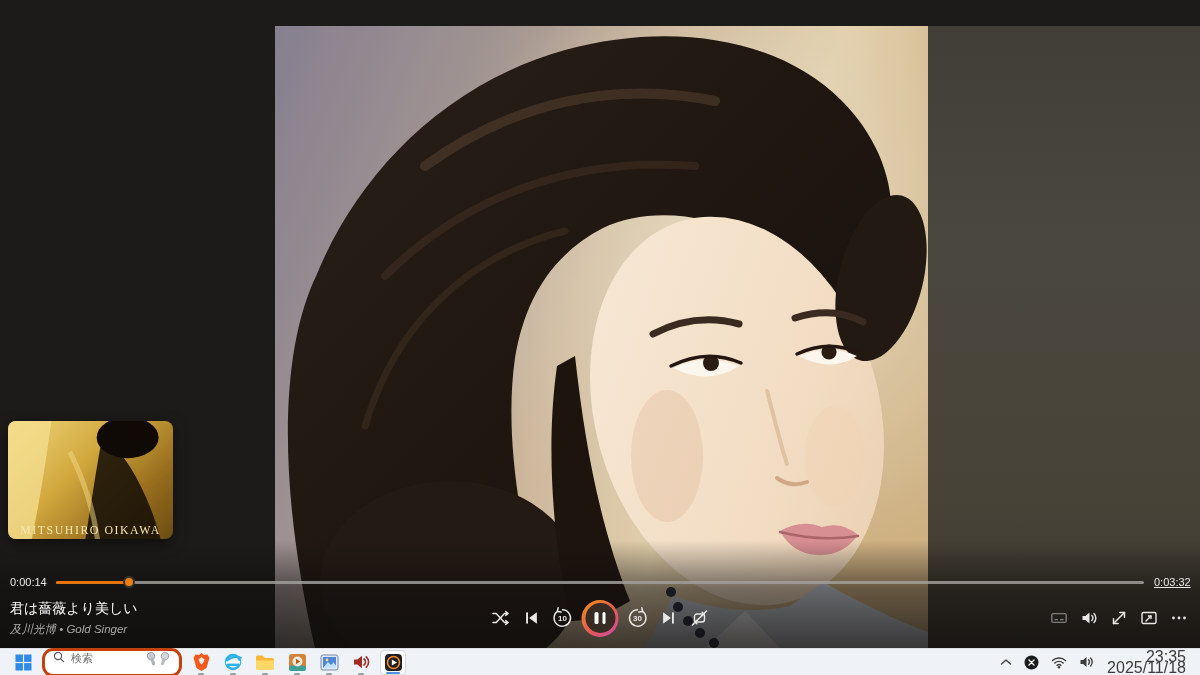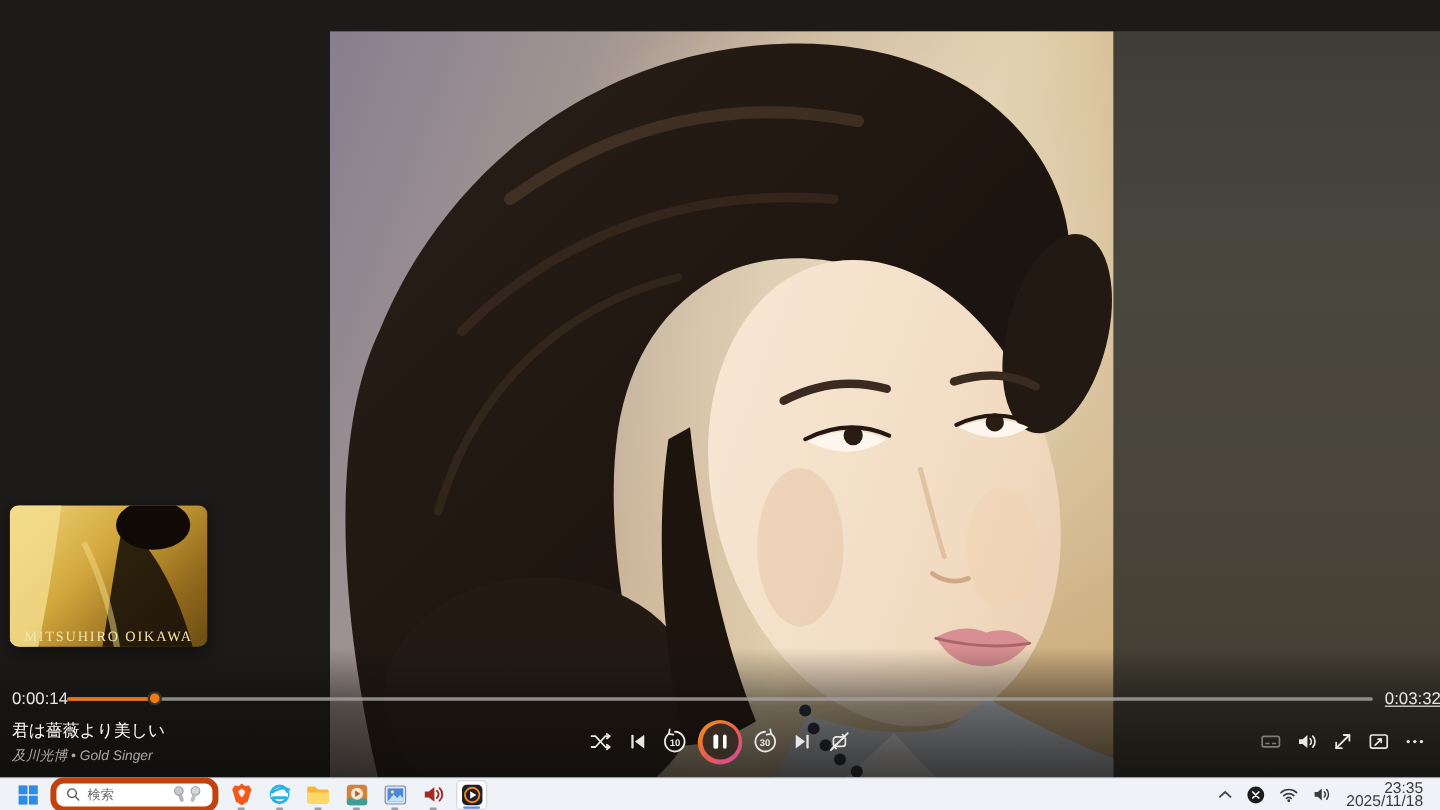--- a/index.html
+++ b/index.html
@@ -26,21 +26,21 @@
   .photo { position:absolute; left:275px; top:26px; width:653px; height:622px; }
   .bottom-scrim { position:absolute; left:0; top:540px; width:1200px; height:108px;
      background:linear-gradient(180deg,rgba(16,14,12,0) 0%,rgba(16,14,12,.55) 45%,rgba(14,12,10,.78) 100%); z-index:5; }
 
   
   .album-art { position:absolute; left:8px; top:421px; width:165px; height:118px; border-radius:8px; overflow:hidden; z-index:10;
      box-shadow:0 4px 14px rgba(0,0,0,.5); }
 
   
   .progress-row { position:absolute; left:0; top:574px; width:1200px; height:16px; display:flex; align-items:center; padding:0 10px; gap:10px; z-index:10; }
-  .time-label { color:#e9e7e4; font-size:14px; width:36px; flex:none; }
+  .time-label { color:#e9e7e4; font-size:11px; width:36px; flex:none; }
   .time-label.right { text-align:right;text-decoration:underline; }
   .bar-wrap { position:relative; flex:1; height:12px; cursor:pointer; }
   .bar-bg { position:absolute; left:0; right:0; top:4.5px; height:3.5px; border-radius:2px; background:rgba(160,158,155,.85); }
   .bar-fill { position:absolute; left:0; top:4.5px; height:3.5px; border-radius:2px; background:#e8740c; }
   .bar-thumb { position:absolute; top:0; width:12px; height:12px; border-radius:50%; background:#ee7d12; border:2px solid #37322c; }
 
   
   .controls-row { position:absolute; left:0; top:596px; width:1200px; height:48px; z-index:10; }
   .track-info { position:absolute; left:10px; top:4px; }
   .track-title { color:#ffffff; font-size:14px; font-weight:normal; }
@@ -54,25 +54,25 @@
   .right-controls { position:absolute; right:8px; top:2px; display:flex; align-items:center; gap:4px; }
   .r-btn { width:26px; height:40px; display:flex; align-items:center; justify-content:center; cursor:pointer; }
 
   
   .taskbar { position:absolute; left:0; top:648px; width:1200px; height:27px; background:#eff2f7; border-top:1px solid #dcdfe5; z-index:40; display:flex; align-items:center; }
   .tk-left { display:flex; align-items:center; height:100%; padding-left:10px; gap:6px; }
   .tk-btn { position:relative; width:26px; height:25px; display:flex; align-items:center; justify-content:center; border-radius:4px; }
   .tk-btn .ind { position:absolute; bottom:0px; left:50%; transform:translateX(-50%); width:6px; height:2px; border-radius:1px; background:#9aa0a8; }
   .tk-btn.active { background:#fdfdfd; border:1px solid #d5d9df; }
   .tk-btn.active .ind { width:14px; background:#4f8fdd; }
-  .search-pill { display:flex; align-items:center; height:29px; width:140px; background:#ffffff; border:5px solid #c2410c; border-radius:11px; padding:0 6px 0 8px; gap:6px; }
+  .search-pill { display:flex; height:29px; width:140px; background:#ffffff; border:3px solid #c2410c; border-radius:11px; padding:0 6px 0 8px; gap:6px; }
   .search-pill .ph { color:#6d6d6d; font-size:11px; flex:1; }
   .tray { margin-left:auto; display:flex; align-items:center; gap:4px; padding-right:8px; height:100%; }
   .tray-btn { display:flex; align-items:center; justify-content:center; height:25px; padding:0 4px; }
-  .clock { text-align:right; font-size:13px; color:#3b3b3b; line-height:11.5px; padding:0 6px 0 4px; }
+  .clock { text-align:right; font-size:16px; color:#3b3b3b; line-height:11.5px; padding:0 6px 0 4px; }
 </style>
 </head>
 <body>
 
 <div id="screen">
 
 
   <div class="stage-left"></div>
   <div class="stage-right"></div>
 

